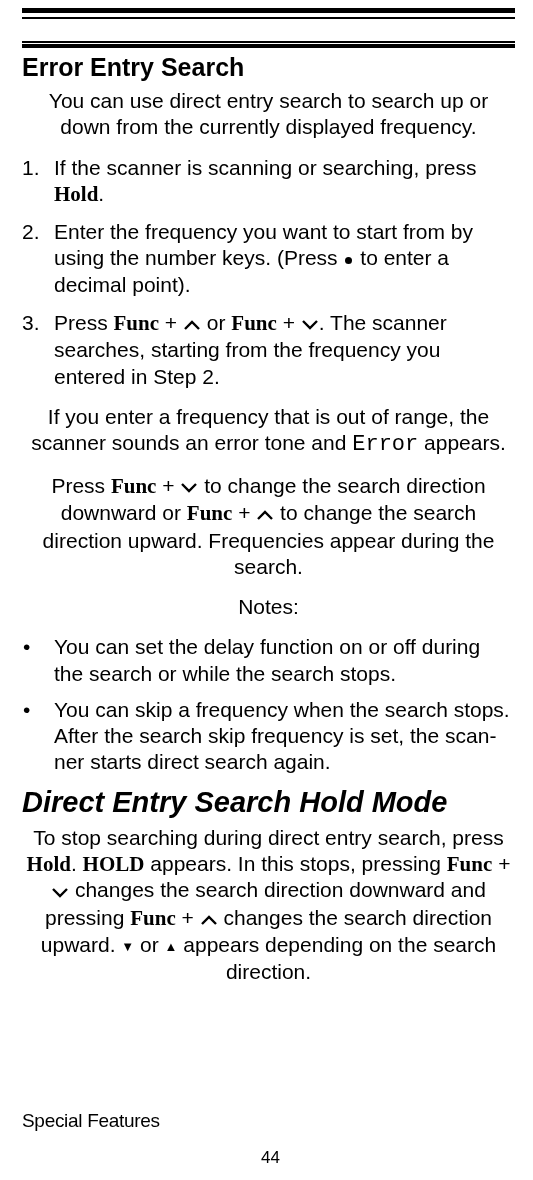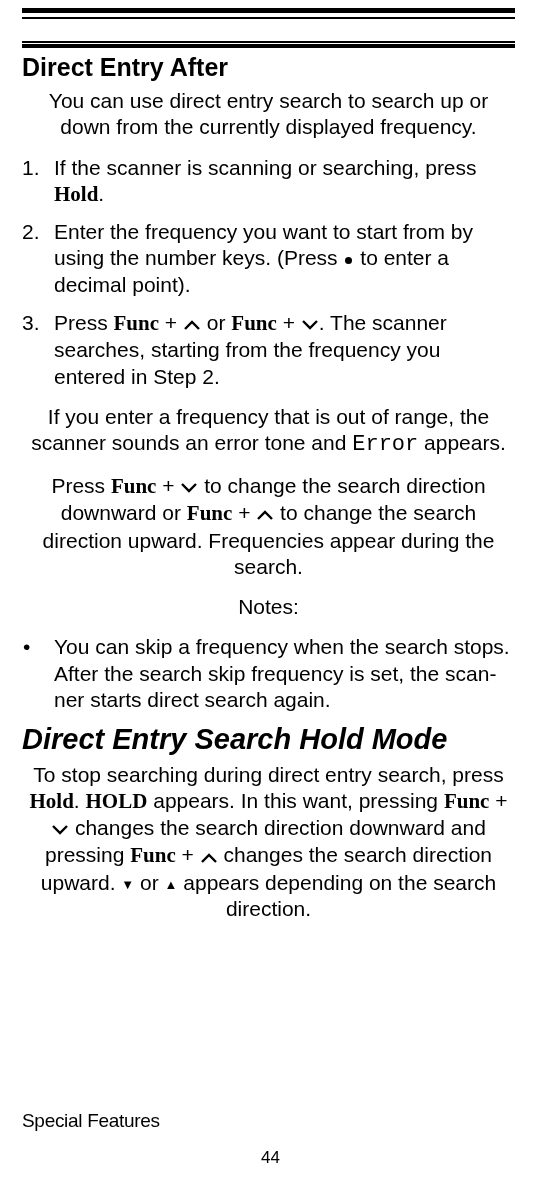--- a/index.html
+++ b/index.html
@@ -128,21 +128,21 @@
   </style>
 </head>
 <body>
 
 <div class="top-rule-thick"></div>
 <div class="top-rule-thin"></div>
 
 <div class="sec-rule-thin"></div>
 <div class="sec-rule-thick"></div>
 
-<h1>Direct Entry After</h1>
+<h1>Error Entry Search</h1>
 <p class="para">You can use direct entry search to search up or down from the currently displayed frequency.</p>
 
 <ol>
   <li>
     <span class="num">1.</span>
     <span>If the scanner is scanning or searching, press </span><b>Hold</b><span>.</span>
   </li>
   <li>
     <span class="num">2.</span>
     <span>Enter the frequency you want to start from by using the number keys. (Press </span><span class="dot-icon"></span><span> to enter a decimal point).</span>
@@ -165,27 +165,28 @@
   <span>Press </span><b>Func</b><span> + </span><span class="chev-down"><svg width="18" height="12" viewBox="0 0 18 12">
         <polyline points="2,2 9,9 16,2" fill="none" stroke="#000" stroke-width="2.4"></polyline>
       </svg></span><span> to change the search direction downward or </span><b>Func</b><span> + </span><span class="chev-up"><svg width="18" height="12" viewBox="0 0 18 12">
         <polyline points="2,10 9,3 16,10" fill="none" stroke="#000" stroke-width="2.4"></polyline>
       </svg></span><span> to change the search direction upward. Frequencies appear during the search.</span>
 </p>
 
 <p class="para">Notes:</p>
 
 <ul>
+  <li>You can set the delay function on or off during the search or while the search stops.</li>
   <li>You can skip a frequency when the search stops. After the search skip frequency is set, the scan­ner starts direct search again.</li>
 </ul>
 
 <h2>Direct Entry Search Hold Mode</h2>
 
 <p class="para">
-  <span>To stop searching during direct entry search, press </span><b>Hold</b><span>. </span><b>HOLD</b><span> appears. In this want, pressing </span><b>Func</b><span> + </span><span class="chev-down"><svg width="18" height="12" viewBox="0 0 18 12">
+  <span>To stop searching during direct entry search, press </span><b>Hold</b><span>. </span><b>HOLD</b><span> appears. In this stops, pressing </span><b>Func</b><span> + </span><span class="chev-down"><svg width="18" height="12" viewBox="0 0 18 12">
         <polyline points="2,2 9,9 16,2" fill="none" stroke="#000" stroke-width="2.4"></polyline>
       </svg></span><span> changes the search direction downward and pressing </span><b>Func</b><span> + </span><span class="chev-up"><svg width="18" height="12" viewBox="0 0 18 12">
         <polyline points="2,10 9,3 16,10" fill="none" stroke="#000" stroke-width="2.4"></polyline>
       </svg></span><span> changes the search direction upward. </span><span class="tri">▼</span><span> or </span><span class="tri">▲</span><span> appears depending on the search direction.</span>
 </p>
 
 <div class="footer-title">Special Features</div>
 <div class="page-num">44</div>
 
 </body></html>

